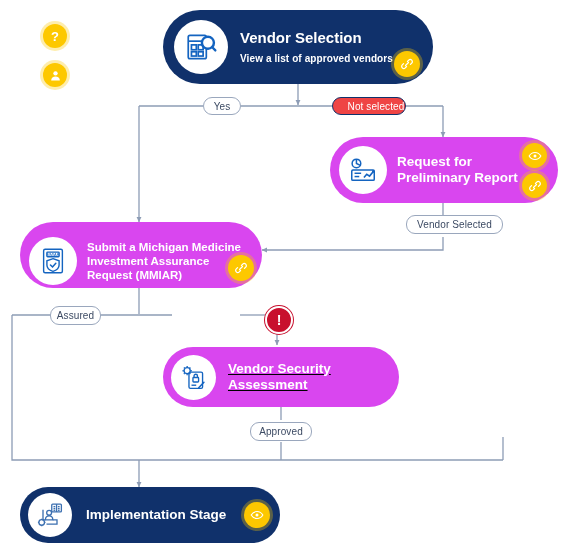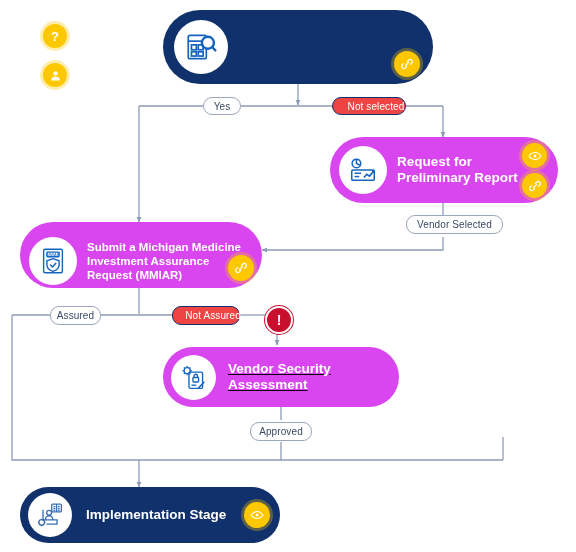--- a/index.html
+++ b/index.html
@@ -155,20 +155,24 @@
         <rect x="4" y="5" width="17" height="22" rx="1.6"></rect>
         <line x1="4" y1="10.5" x2="21" y2="10.5"></line>
         <rect x="7" y="14" width="4.6" height="4.6"></rect>
         <rect x="13.4" y="14" width="4.6" height="4.6"></rect>
         <rect x="7" y="20.5" width="4.6" height="4"></rect>
         <rect x="13.4" y="20.5" width="4.6" height="4"></rect>
         <circle cx="22.5" cy="12" r="6" fill="#ffffff"></circle>
         <circle cx="22.5" cy="12" r="5.3"></circle>
         <line x1="26.4" y1="16" x2="29.5" y2="19.2" stroke-width="2.2" stroke-linecap="round"></line>
       </svg>
+    </div>
+    <div class="node-text" style="margin-left:12px;font-size:15px;">
+      <span>Vendor Selection</span>
+      <span class="node-sub">View a list of approved vendors</span>
     </div>
     <div class="badge" style="right:13px;top:41px;width:26px;height:26px;">
       <svg width="14" height="14" viewBox="0 0 24 24" fill="none" stroke="#ffffff" stroke-width="2.2" stroke-linecap="round">
         <path d="M9.5 14.5 L14.5 9.5"></path>
         <path d="M12.8 7.6 L15 5.4a3.6 3.6 0 0 1 5.1 5.1l-2.2 2.2"></path>
         <path d="M11.2 16.4 L9 18.6a3.6 3.6 0 0 1-5.1-5.1l2.2-2.2"></path>
       </svg>
     </div>
   </div>
 
@@ -284,23 +288,20 @@
   </div>
 
   <div class="elabel light" style="left:406px;top:215px;width:97px;height:19px;">
     <span>Vendor Selected</span>
   </div>
 
   <div class="elabel light" style="left:50px;top:306px;width:51px;height:19px;">
     <span>Assured</span>
   </div>
 
-  <div class="elabel dark" style="left:172px;top:306px;width:68px;height:19px;">
-    <span>Not Assured</span>
-  </div>
 
   <div class="elabel light" style="left:250px;top:422px;width:62px;height:19px;">
     <span>Approved</span>
   </div>
 
   <div class="alert" style="left:265px;top:306px;">
     <span>!</span>
   </div>
 
 </div>

